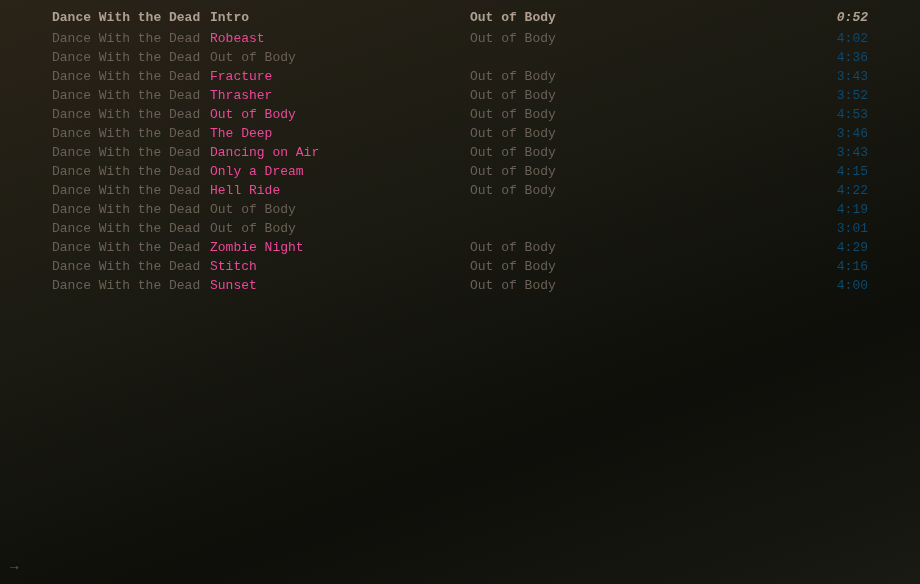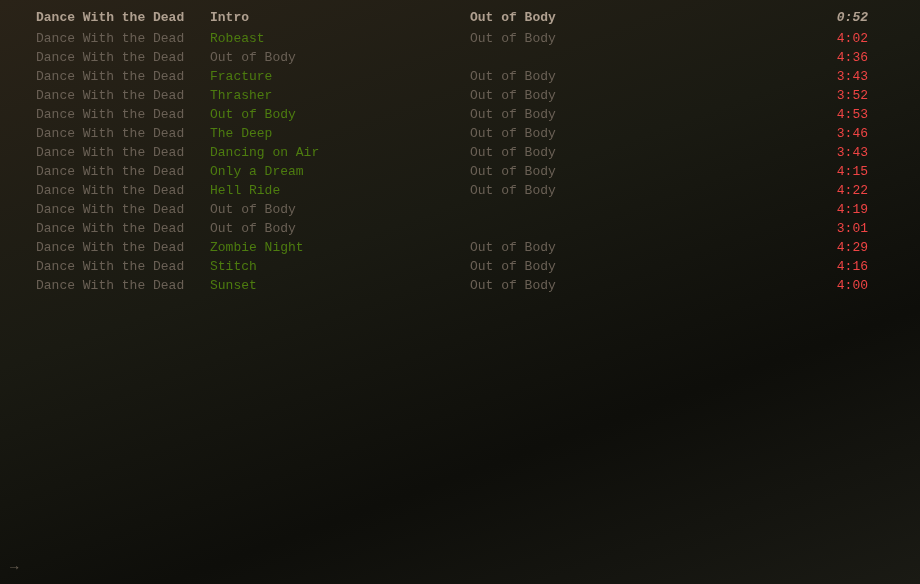--- a/index.html
+++ b/index.html
@@ -32,34 +32,34 @@
     }
 
     .track-row.header {
       color: #b0a090;
       font-weight: bold;
       margin-bottom: 2px;
     }
 
     .col-artist {
       width: 200px;
-      padding-left: 36px;
+      padding-left: 52px;
       color: #6a6055;
       white-space: nowrap;
       overflow: hidden;
     }
 
     .col-artist.header-col {
       color: #b0a090;
     }
 
     .col-title {
       width: 260px;
       padding-left: 10px;
-      color: #4d7c0f;
+      color: #ec4899;
       white-space: nowrap;
       overflow: hidden;
     }
 
     .col-title.header-col {
       color: #b0a090;
     }
 
     .col-album {
       width: 300px;
@@ -70,21 +70,21 @@
     }
 
     .col-album.header-col {
       color: #b0a090;
     }
 
     .col-duration {
       flex: 1;
       text-align: right;
       padding-right: 52px;
-      color: #ef4444;
+      color: #0c4a6e;
       white-space: nowrap;
     }
 
     .col-duration.header-col {
       color: #b0a090;
       font-style: italic;
     }
 
     .arrow-indicator {
       position: absolute;

